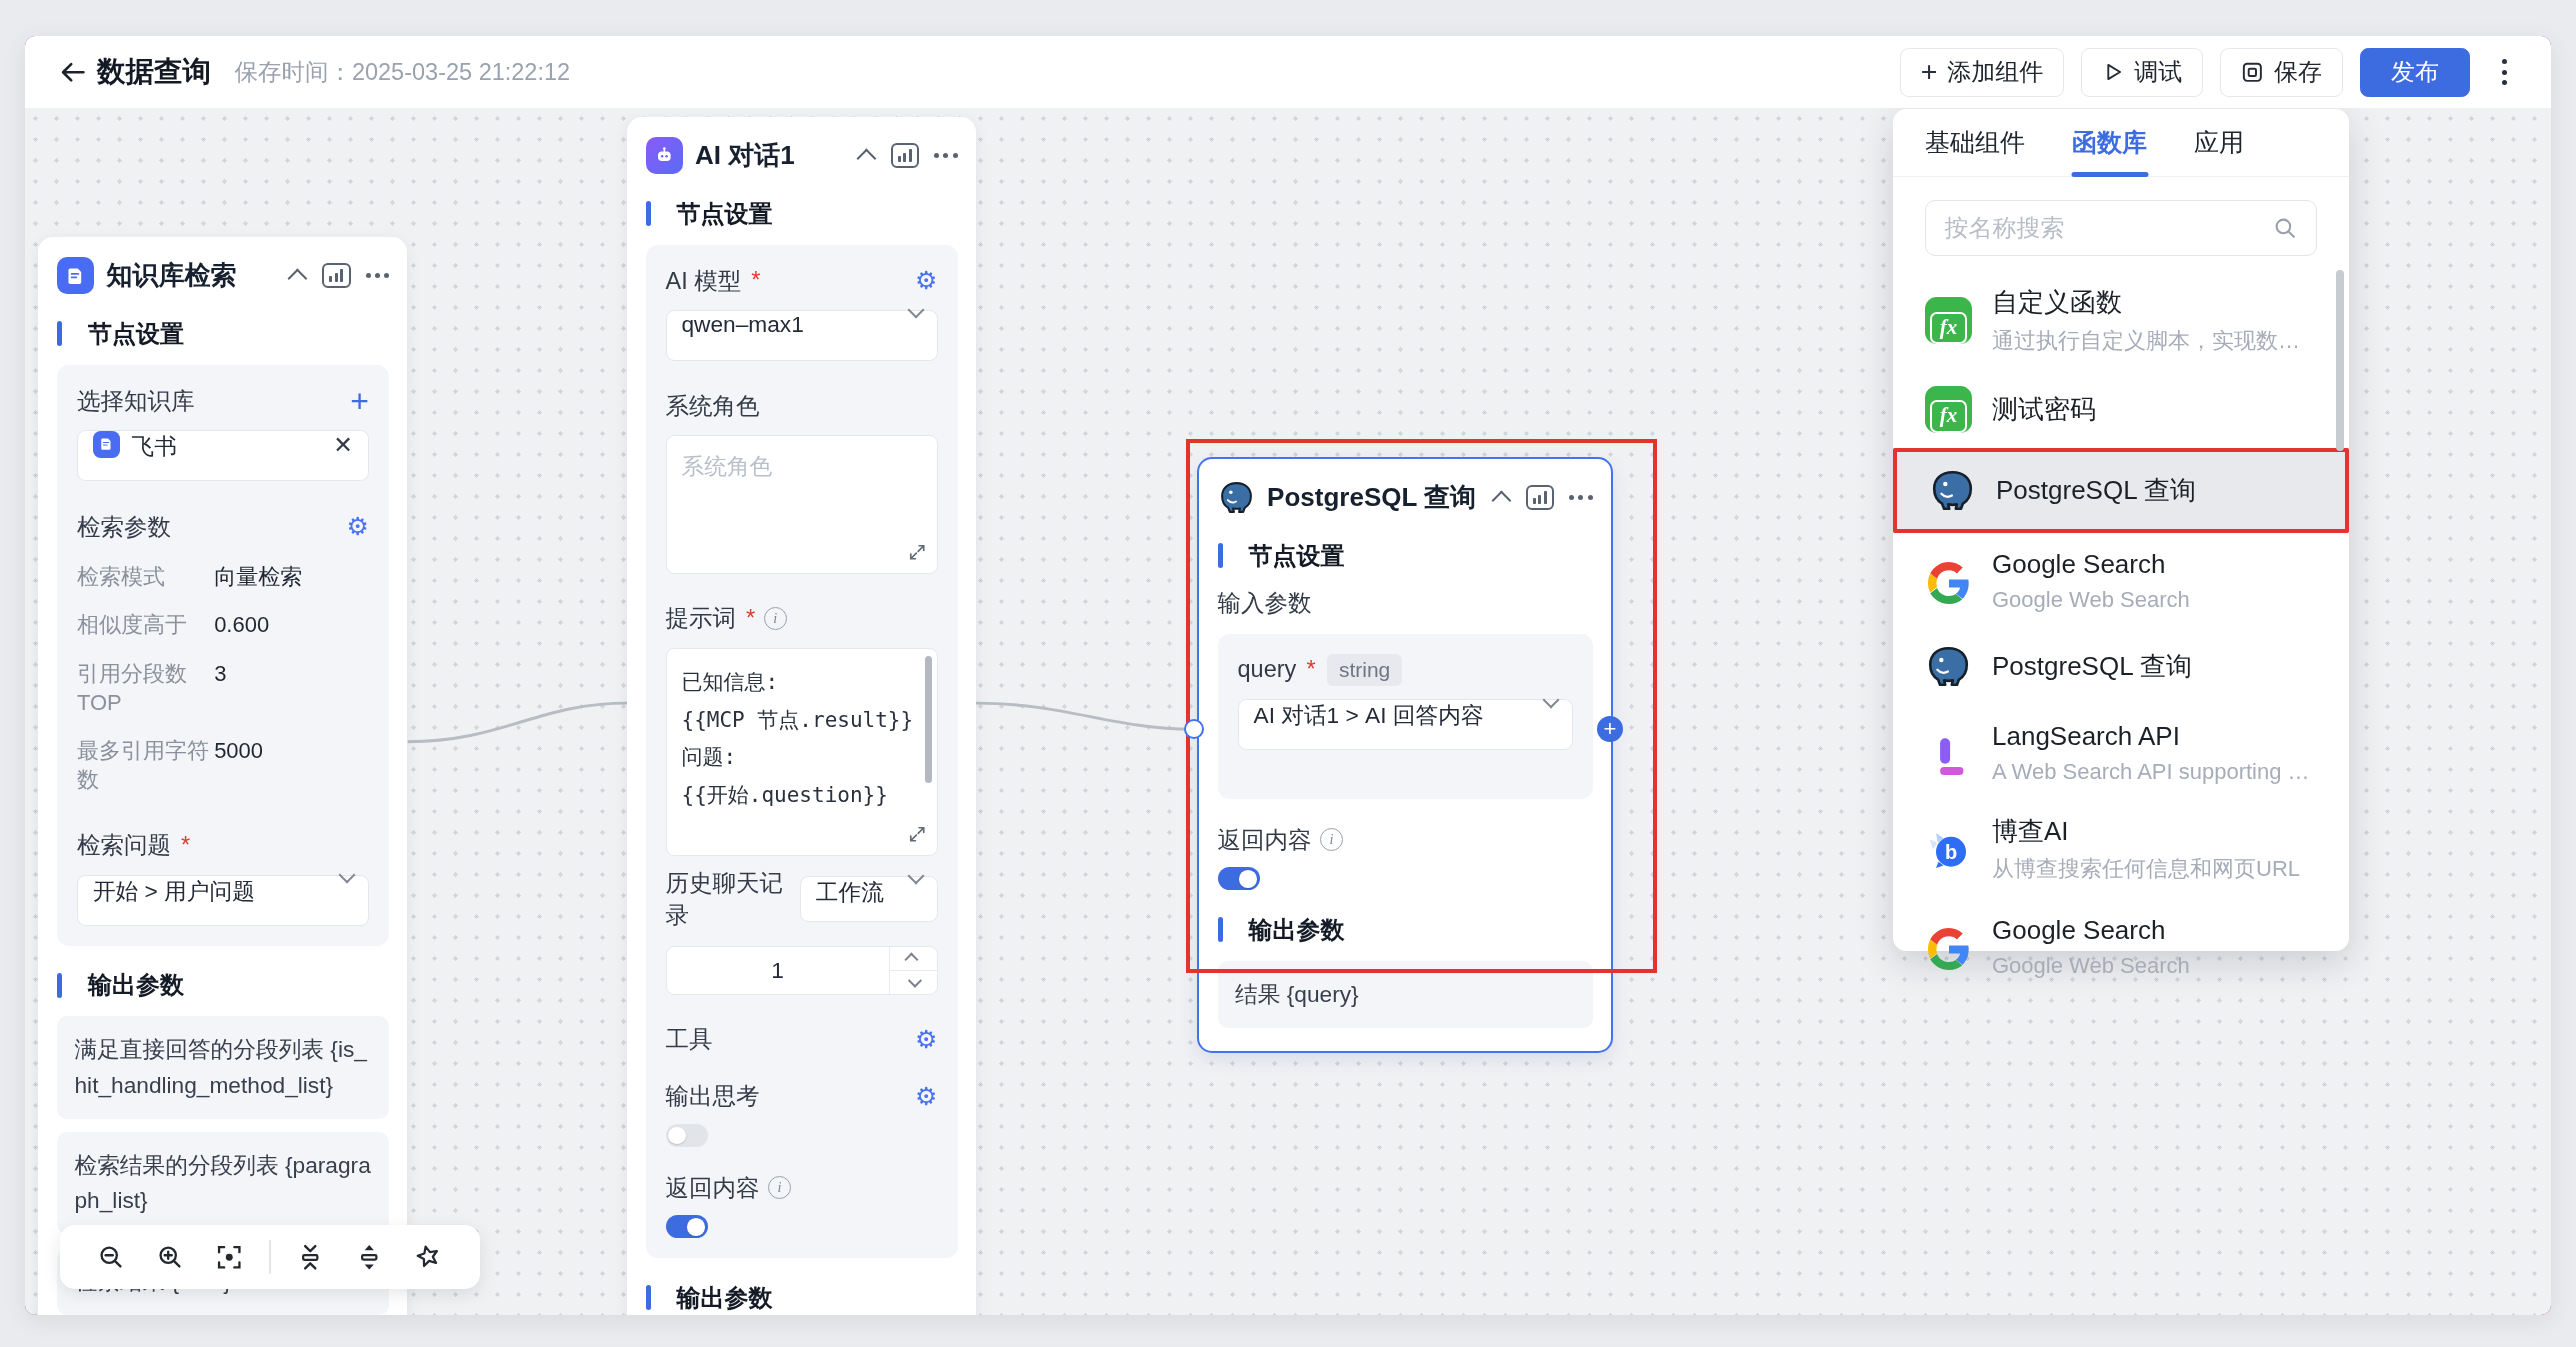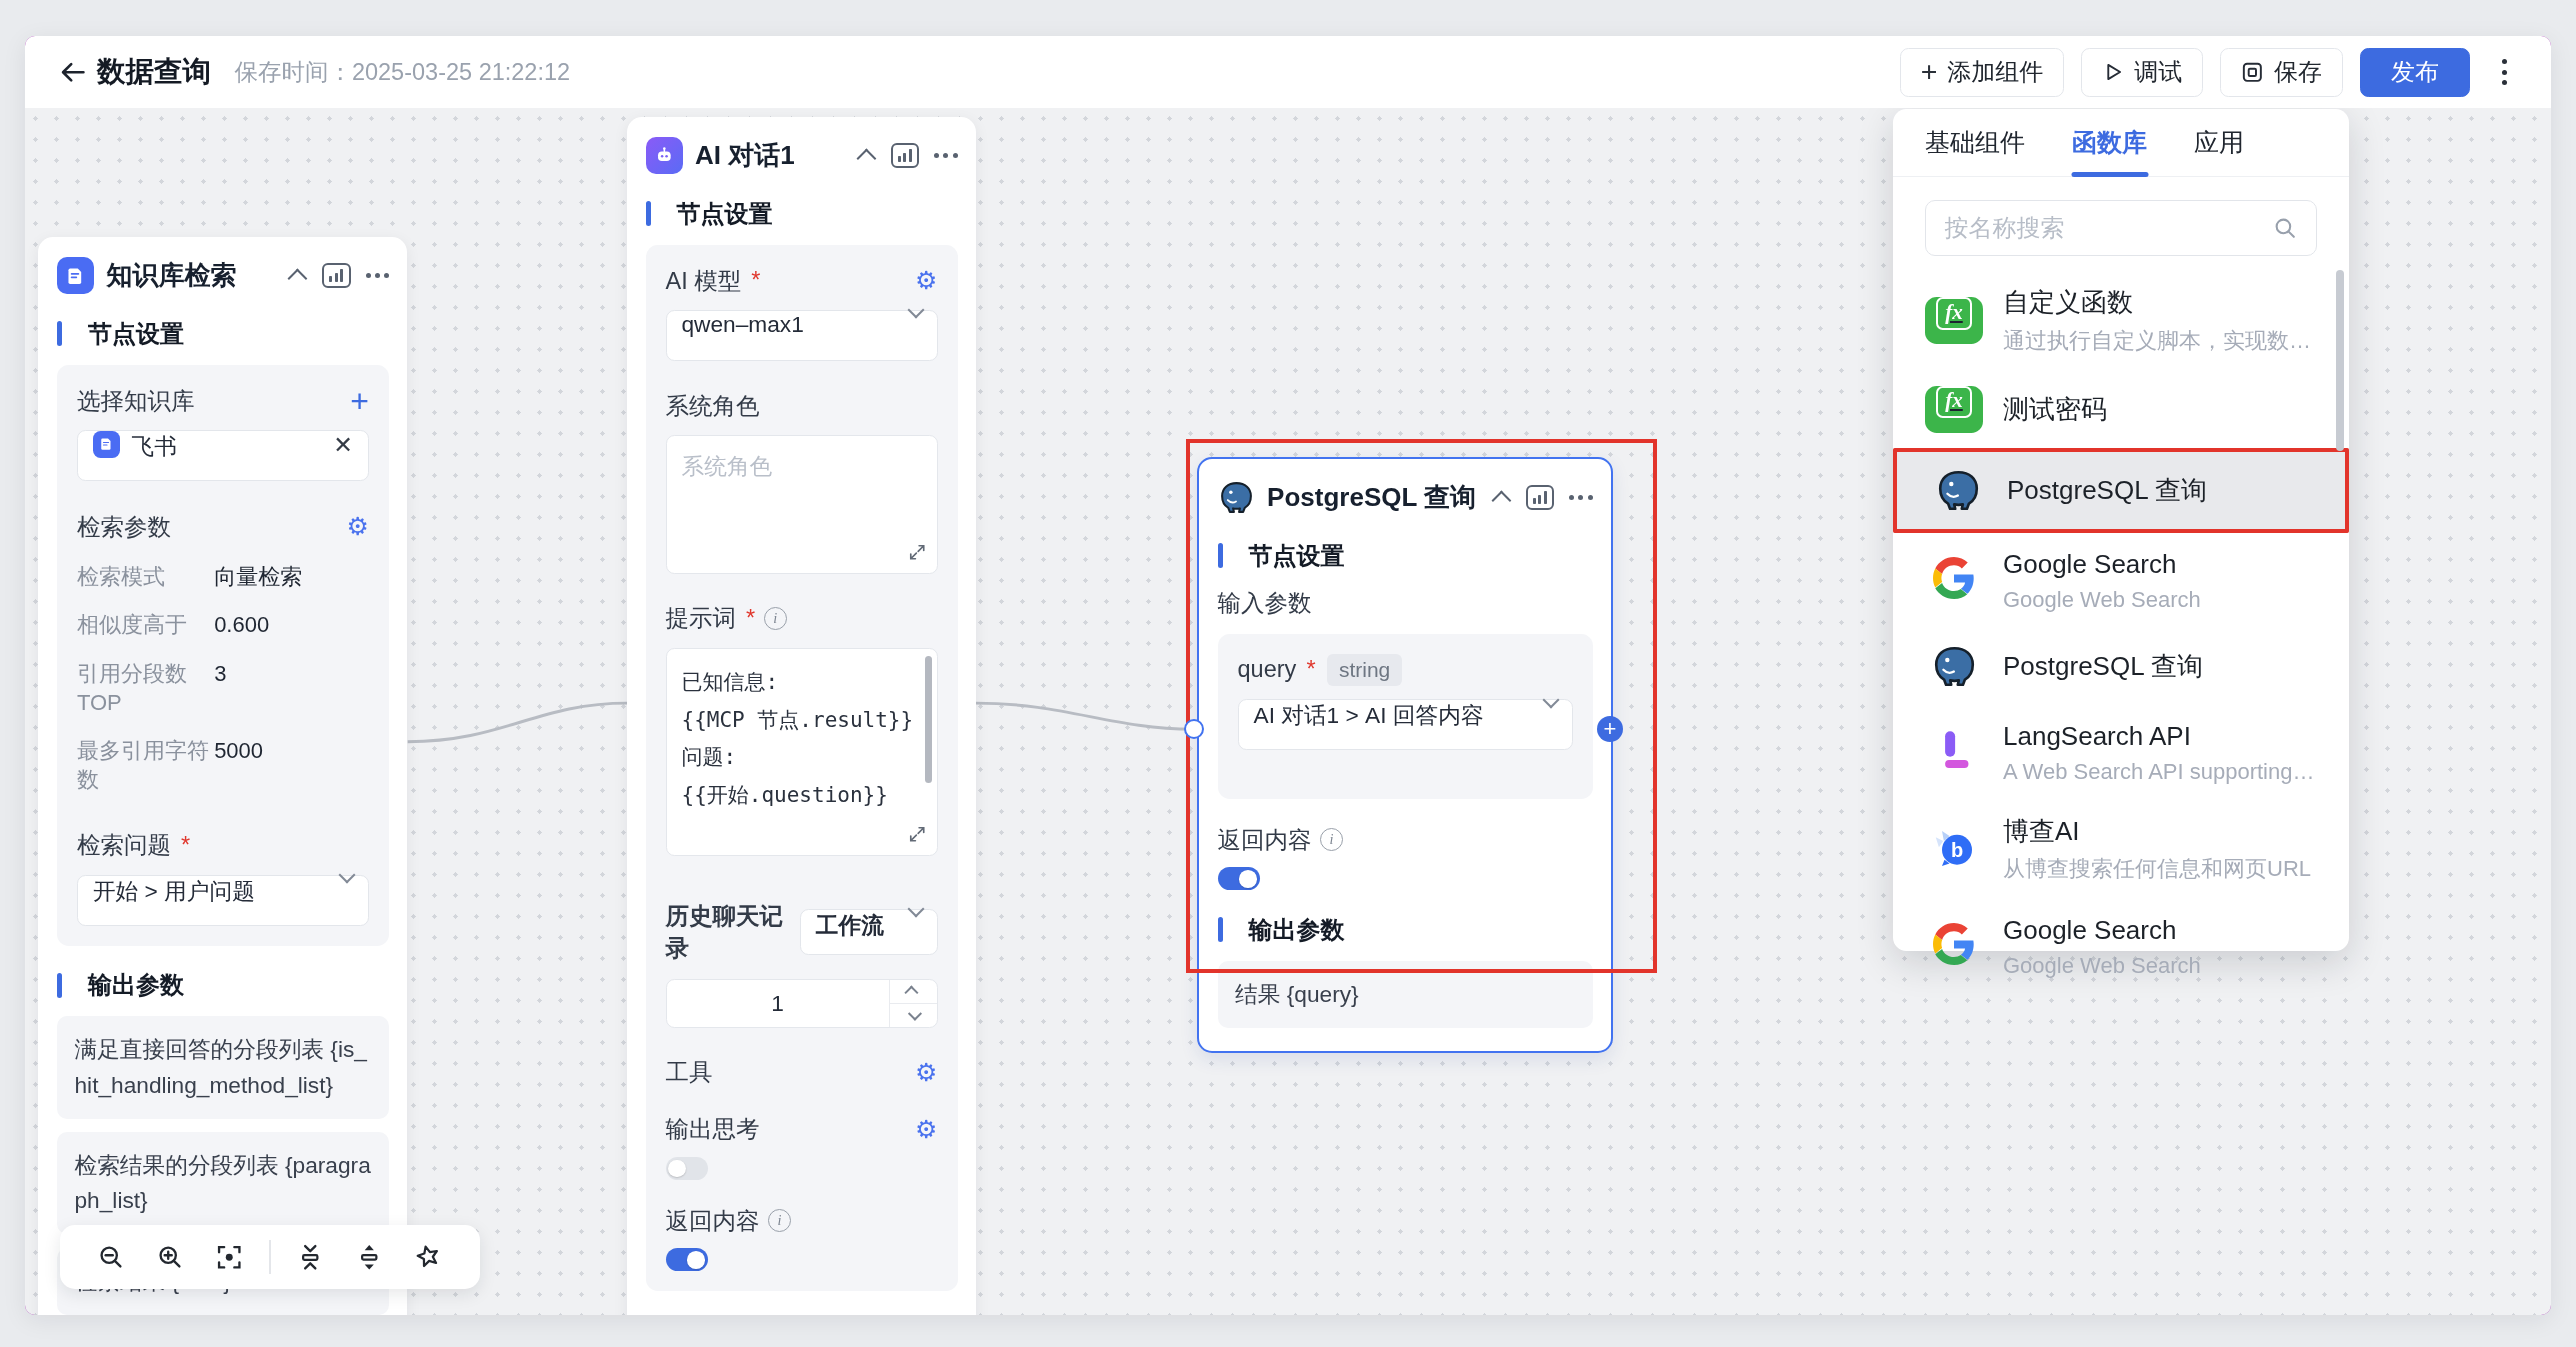--- a/index.html
+++ b/index.html
@@ -94,21 +94,21 @@
   
   .panel{position:absolute;background:#fff;border-radius:13.4px;box-shadow:0 11.7px 37px rgba(20,26,40,.16);z-index:20;box-sizing:border-box;}
   .tabs{display:flex;align-items:center;gap:47px;padding:0 32px;height:67px;border-bottom:1.7px solid #eef0f3;}
   .tab{font-size:25px;color:#20262f;cursor:pointer;position:relative;height:100%;display:flex;align-items:center;}
   .tab.active{color:#3d6be0;font-weight:700;}
   .tab.active::after{content:"";position:absolute;left:50%;transform:translateX(-50%);bottom:-1.7px;width:77px;height:5px;border-radius:2.5px;background:#3d6be0;}
   .search{margin:23.5px 32px 8.4px;height:54px;border:1.7px solid #e2e5ea;border-radius:10px;display:flex;align-items:center;padding:0 18.5px;}
   .search .sph{font-size:24px;color:#b7bdc7;flex:1;}
   .list{padding:6.7px 32px 22px;position:relative;}
   .item{display:flex;align-items:center;gap:20px;padding:15px 0;cursor:pointer;}
-  .it-icon{width:58px;height:47px;flex:none;display:flex;align-items:flex-start;justify-content:center;text-decoration:underline;}
+  .it-icon{width:47px;height:47px;flex:none;display:flex;align-items:flex-end;justify-content:center;}
   .it-txt{min-width:0;}
   .it-title{font-size:26px;color:#1c2128;line-height:1.25;white-space:nowrap;}
   .it-sub{font-size:22px;color:#a6acb8;margin-top:6.7px;white-space:nowrap;overflow:hidden;text-overflow:ellipsis;max-width:352px;}
   .it-sub:empty{display:none;}
   .item.hl{margin:0 -32px;padding:15px 32px;background:#e8e9ec;border:4.2px solid #e2342b;border-radius:1.7px;}
   .pscroll{position:absolute;right:5px;width:7.6px;border-radius:4.2px;background:#c7cbd2;}
   .fx-icon{background:#3cb54a;border-radius:11.7px;}
   .fx-icon b{border:2.5px solid #fff;border-radius:6.7px;color:#fff;font-size:21px;font-style:italic;font-weight:700;padding:0.8px 7.6px 2.5px;font-family:"Liberation Serif",serif;}
 </style>
 </head>
@@ -306,21 +306,21 @@
 {{MCP 节点.result}}
 问题:
 {{开始.question}}</div>
           <span class="ta-scroll"></span>
           <span class="ta-expand">
             <svg width="18.5" height="18.5" viewBox="0 0 20 20">
                 <path d="M12 3h5v5M17 3l-6 6M8 17H3v-5M3 17l6-6" fill="none" stroke="#626a76" stroke-width="1.8" stroke-linecap="round"></path>
               </svg>
           </span>
         </div>
-        <div class="fieldrow" style="margin-top:44px;font-weight:bold;">
+        <div class="fieldrow" style="margin-top:11px;">
           <span class="flabel">历史聊天记录</span>
           <span class="select" style="margin-top:0;width:111px;height:44px;">
             <span>工作流</span>
             <span class="chevd"></span>
           </span>
         </div>
         <div class="numbox">
           <span class="numval">1</span>
           <span class="stepper">
             <span>

